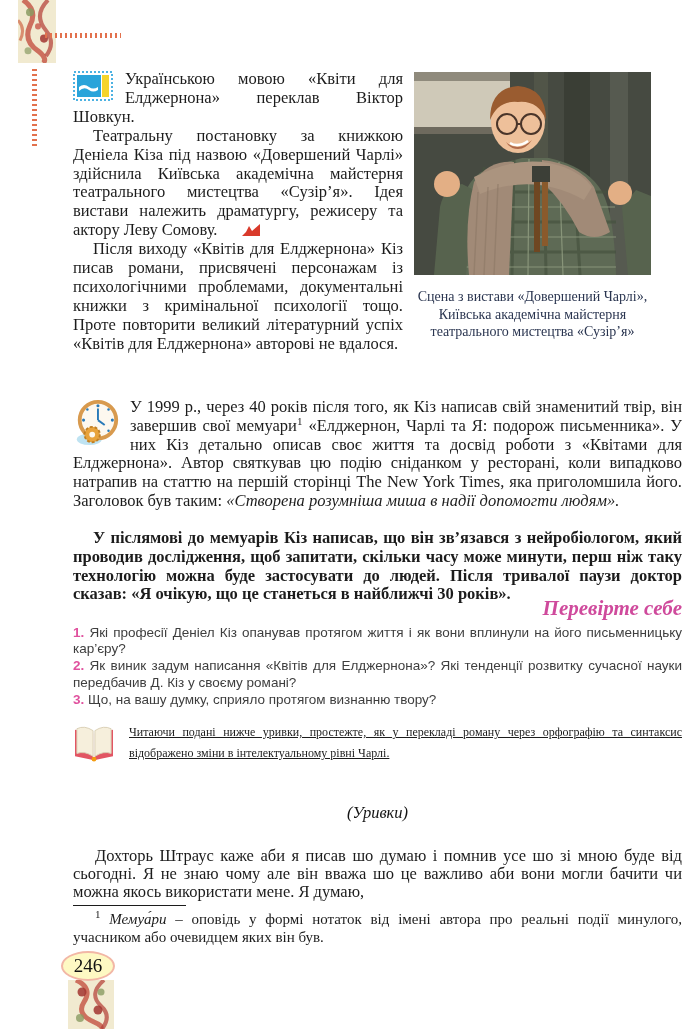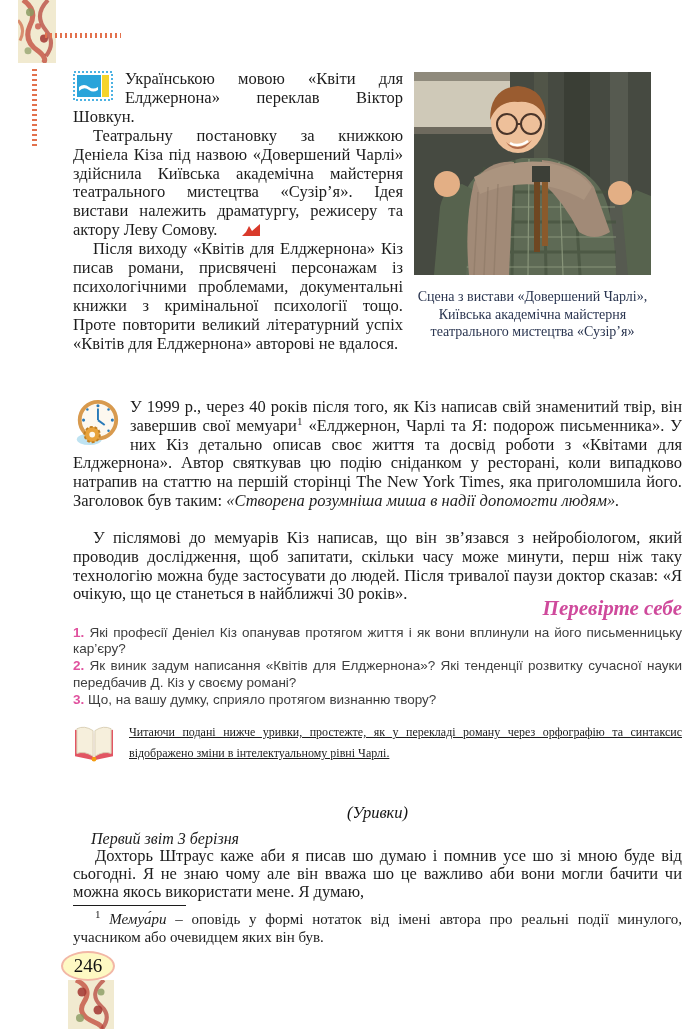--- a/index.html
+++ b/index.html
@@ -30,21 +30,21 @@
   figure.photo-fig { left:403px; top:72px; width:237px; }
   .photo-box { width:237px; height:203px; overflow:hidden; }
   figcaption {
     margin-top:13px; text-align:center; font-size:14px; line-height:17.5px;
     color:#2a3550; width:245px; margin-left:-4px;
   }
 
   
   .wide { left:62px; width:609px; font-size:16.5px; line-height:18.8px; text-align:justify;margin-top:24px; }
   .p-memoirs { top:374px; }
-  .p-afterword { top:505px; text-indent:20px; }
+  .p-afterword { top:505px; text-indent:20px;font-weight:bold; }
   .clock-icon { float:left; width:48px; height:50px; margin:0 9px 2px 0; }
   sup { font-size:11px; vertical-align:super; line-height:0; }
 
   .check-heading {
     left:62px; top:596px; width:609px; text-align:right;
     font-style:italic; font-weight:bold; font-size:21px; color:#cf4a9c;
   }
   .questions { left:62px; top:625px; width:609px;
     font-family:"Liberation Sans","DejaVu Sans",sans-serif;
     font-size:13.5px; line-height:16.2px; color:#3e3e3e; text-align:justify; }
@@ -208,21 +208,20 @@
         <path d="M42 6 L42 34 L23 38 L23 10 Z" fill="#e25563"></path>
         <path d="M4 5 Q12 1 21 7 L21 34 Q12 28 4 31 Z" fill="#f6efdc" stroke="#d9cfb4" stroke-width="1"></path>
         <path d="M40 5 Q32 1 23 7 L23 34 Q32 28 40 31 Z" fill="#f6efdc" stroke="#d9cfb4" stroke-width="1"></path>
         <circle cx="22" cy="37" r="2.5" fill="#f39c12"></circle>
       </svg>
     </span>
     <p class="task-text">Читаючи подані нижче уривки, простежте, як у перекладі роману через орфографію та синтаксис відображено зміни в інтелектуальному рівні Чарлі.</p>
   </div>
 
   <div class="abs excerpt-subtitle">(Уривки)</div>
-  <p class="abs entry-heading">Первий звіт 3 берізня</p>
   <p class="abs excerpt-body">Дохторь Штраус каже аби я писав шо думаю і помнив усе шо зі мною буде від сьогодні. Я не знаю чому але він вважа шо це важливо аби вони могли бачити чи можна якось використати мене. Я думаю,</p>
 
   <div class="abs footnote-rule"></div>
   <p class="abs footnote"><sup>1</sup> <i>Мемуа́ри</i><span> – оповідь у формі нотаток від імені автора про реальні події минулого, учасником або очевидцем яких він був.</span></p>
 
   <div class="abs pagenum-oval">
       <span>246</span>
     </div>
   <svg class="abs bottom-ornament" viewBox="0 0 46 49" preserveAspectRatio="none">
     <rect width="46" height="49" fill="#f1ead0"></rect>

